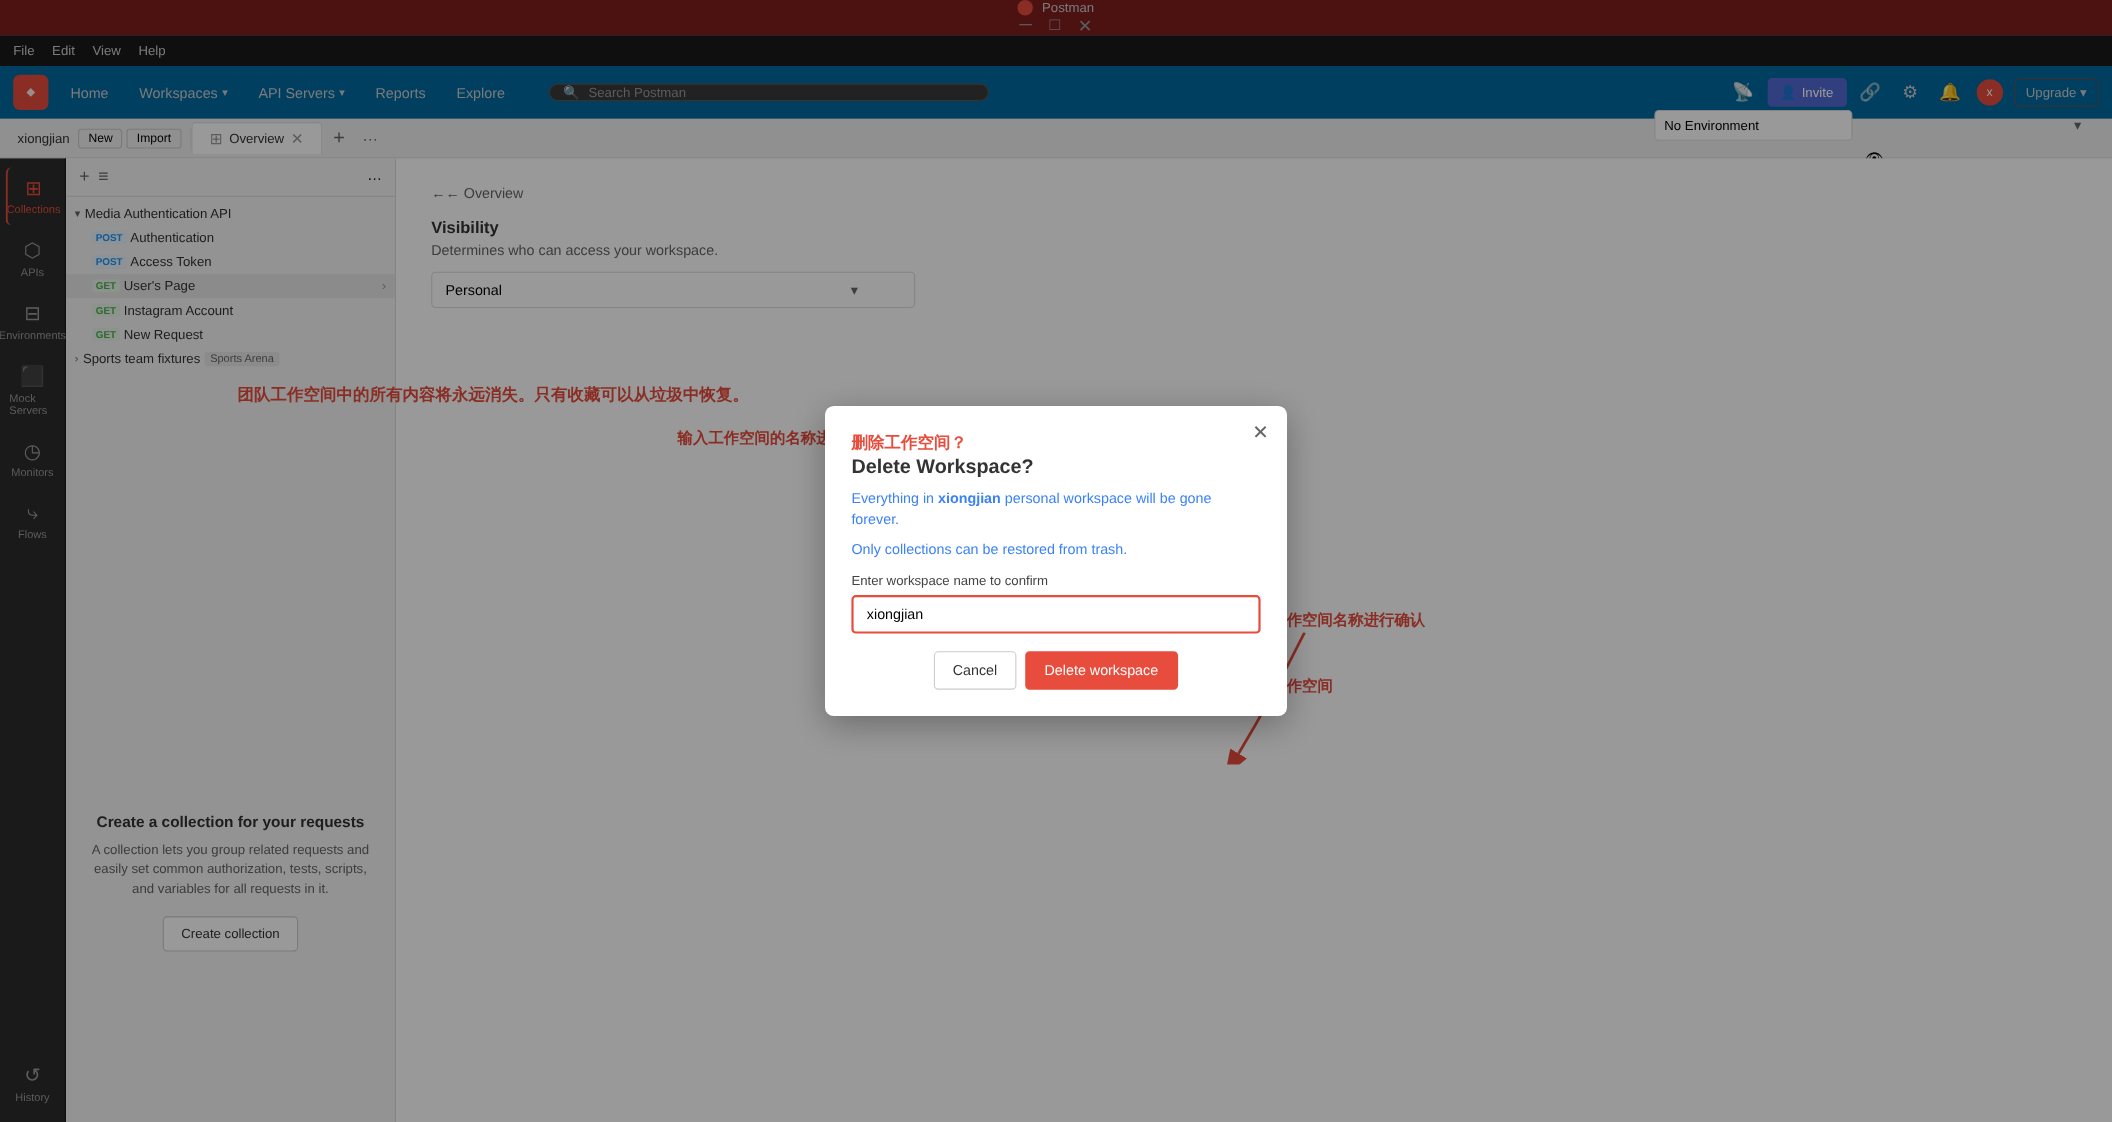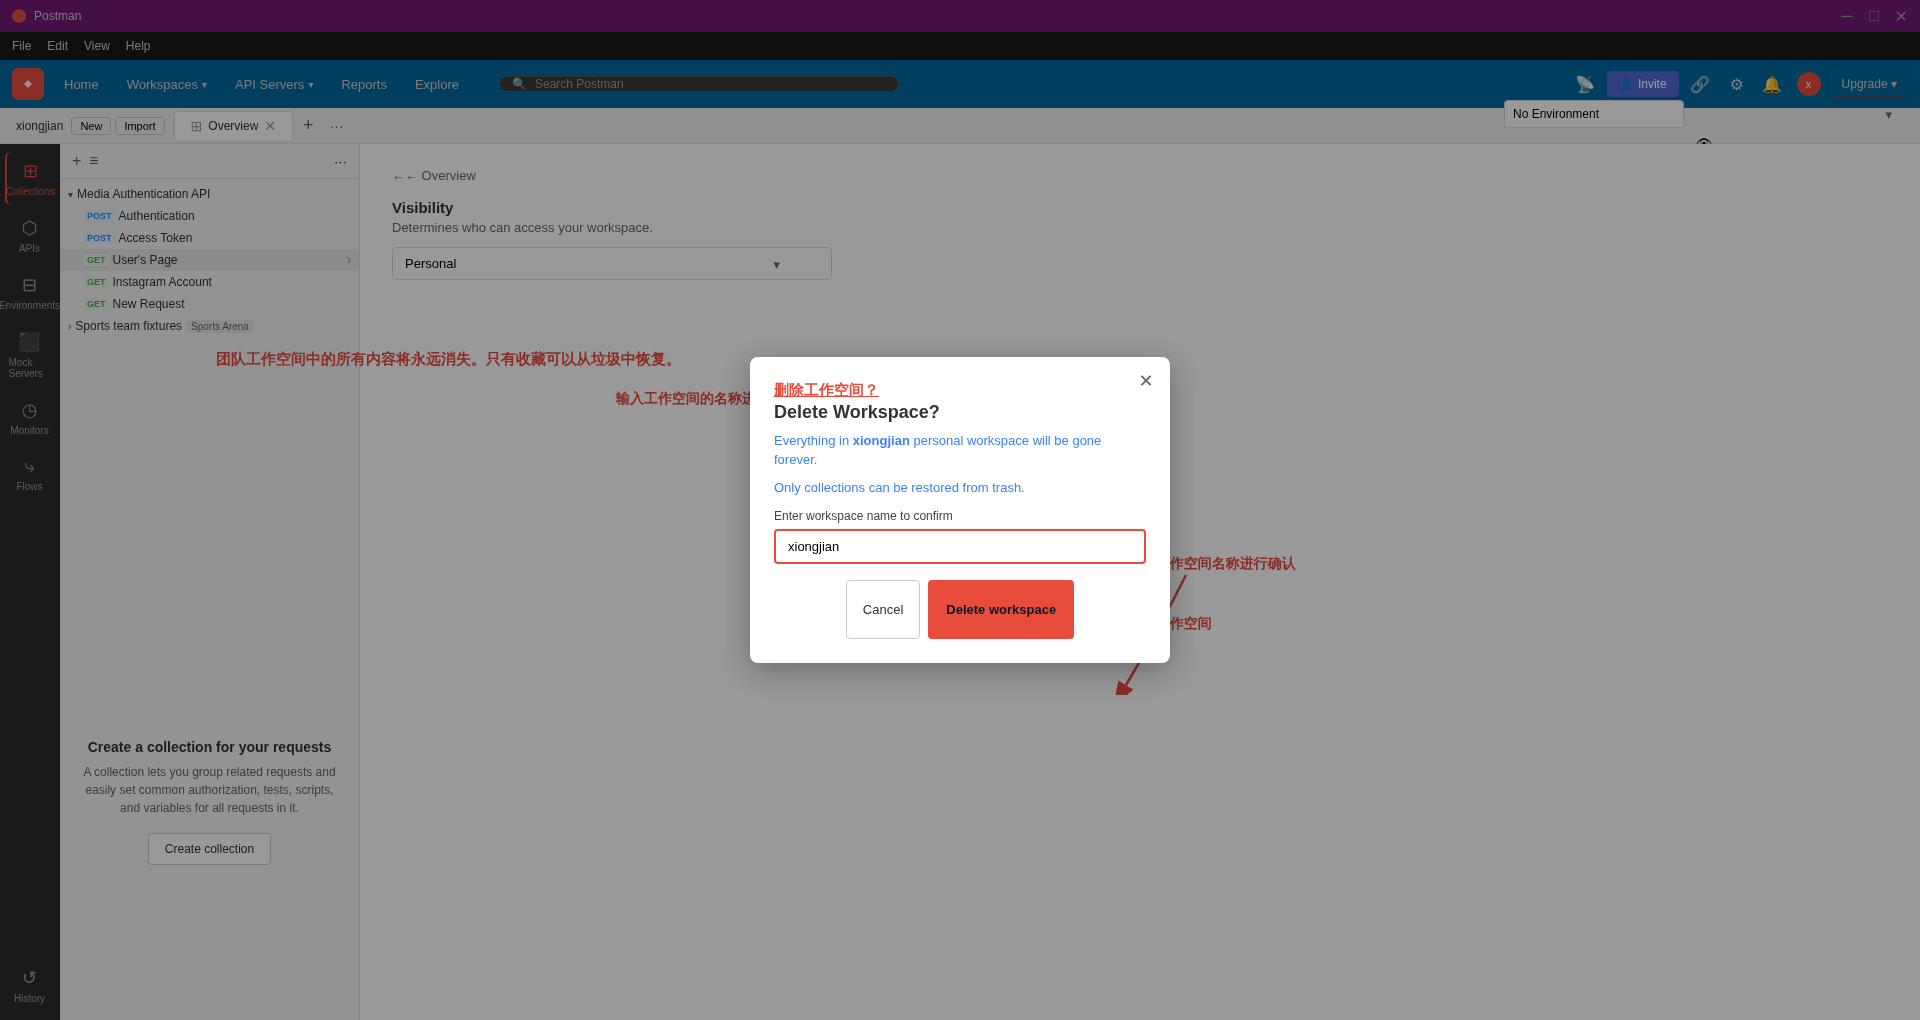--- a/index.html
+++ b/index.html
@@ -1,27 +1,28 @@
 <!DOCTYPE html>
 <html><head>
   <meta charset="utf-8">
   <style>
     * { margin: 0; padding: 0; box-sizing: border-box; }
     body { font-family: -apple-system, BlinkMacSystemFont, 'Segoe UI', sans-serif; font-size: 13px; background: #f0f0f0; width: 1920px; height: 1020px; overflow: hidden; }
 
     
     .title-bar {
       height: 32px;
-      background: #701a75;
+      background: #7f1d1d;
       display: flex;
       align-items: center;
       justify-content: space-between;
       padding: 0 12px;
       color: #ccc;
       font-size: 12px;
+      flex-direction: column;
     }
     .title-bar-left { display: flex; align-items: center; gap: 8px; }
     .title-bar-icon { width: 14px; height: 14px; background: #e74c3c; border-radius: 50%; }
     .title-bar-controls { display: flex; gap: 16px; font-size: 16px; color: #999; cursor: pointer; }
 
     
     .menu-bar {
       height: 28px;
       background: #1a1a1a;
       display: flex;
@@ -189,22 +190,22 @@
     .dialog-input {
       width: 100%; padding: 8px 12px; border: 2px solid #e74c3c; border-radius: 4px;
       font-size: 13px; outline: none; margin-bottom: 16px;
     }
     .dialog-actions { display: flex; justify-content: center; gap: 8px; }
     .cancel-btn {
       padding: 8px 16px; border: 1px solid #ccc; border-radius: 4px; background: white;
       cursor: pointer; font-size: 13px; color: #333;
     }
     .delete-btn {
-      padding: 20px 16px; border: 2px solid #e74c3c; border-radius: 4px;
-      background: #e74c3c; color: #0f172a; cursor: pointer; font-size: 13px; font-weight: 700;
+      padding: 8px 16px; border: 2px solid #e74c3c; border-radius: 4px;
+      background: #e74c3c; color: #ffffff; cursor: pointer; font-size: 13px; font-weight: 400;
     }
 
     
     .annotation-layer {
       position: fixed; top: 0; left: 16px; width: 1920px; height: 1020px;
       pointer-events: none; z-index: 50;
     }
   </style>
 </head>
 <body>
@@ -406,21 +407,21 @@
           <option value="public">Public</option>
         </select>
       </div>
     </div>
   </div>
 </div>
 
 <div class="overlay">
   <div class="dialog">
     <span class="dialog-close">✕</span>
-    <div class="dialog-title" style="color:#e74c3c;font-size:15px;margin-bottom:2px;text-decoration:underline;">删除工作空间？</div>
+    <div class="dialog-title" style="color:#e74c3c;font-size:15px;margin-bottom:2px;">删除工作空间？</div>
     <div class="dialog-title">Delete Workspace?</div>
     <div class="dialog-body">
       <span>Everything in </span><strong>xiongjian</strong><span> personal workspace will be gone forever.</span>
     </div>
     <div class="dialog-body" style="margin-bottom:12px;">Only collections can be restored from trash.</div>
     <label class="dialog-input-label">Enter workspace name to confirm</label>
     <input type="text" class="dialog-input" value="xiongjian" placeholder="xiongjian" style="">
     <div class="dialog-actions">
       <button class="cancel-btn">Cancel</button>
       <button class="delete-btn">Delete workspace</button>

